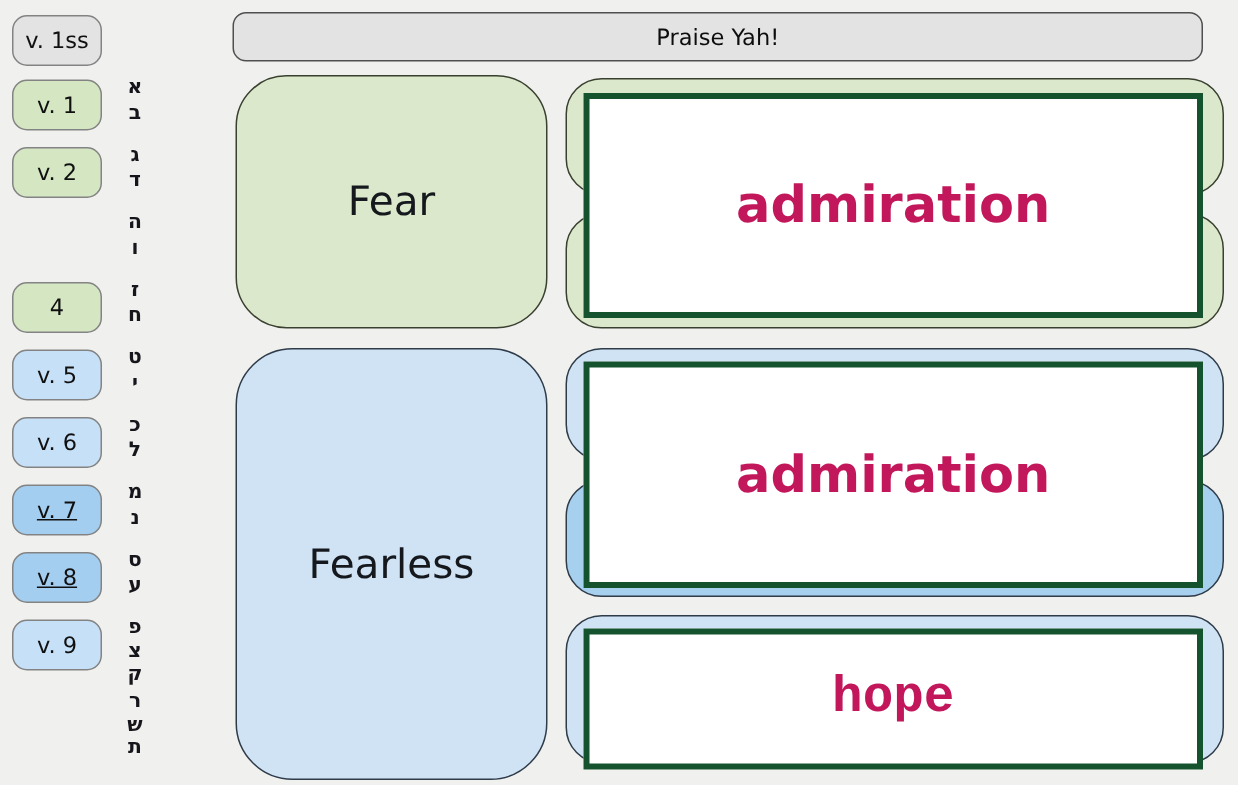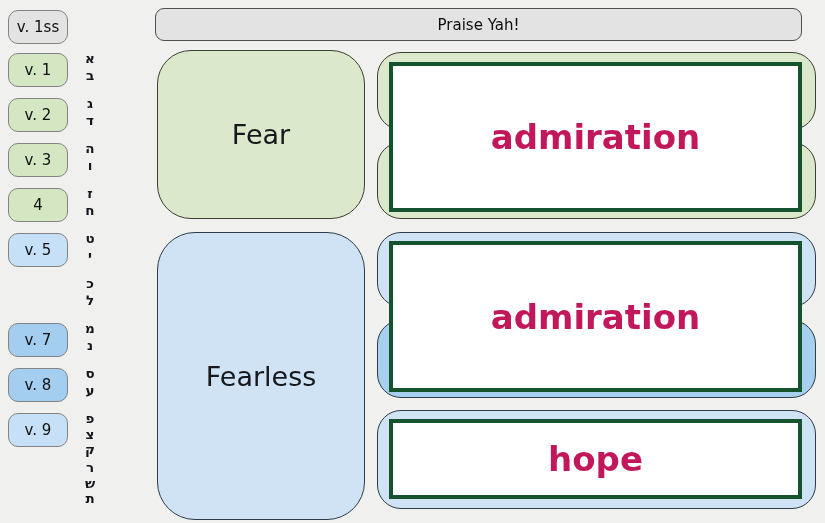--- a/index.html
+++ b/index.html
@@ -18,21 +18,21 @@
     position:absolute;left:8px;width:60px;height:34px;
     border:1.6px solid #838383;border-radius:10px;
     display:flex;align-items:center;justify-content:center;
     font-size:15px;color:#101010;
     font-family:"DejaVu Sans","Liberation Sans",sans-serif;
     padding:4px;cursor:pointer;box-sizing:border-box;
   }
   .vbtn.gray{background:#e3e3e3;}
   .vbtn.green{background:#d5e7c2;}
   .vbtn.blue{background:#c6e0f7;text-align:center;}
-  .vbtn.blue-dark{background:#a4cef0;}
+  .vbtn.blue-dark{background:#a4cef0;text-decoration:underline;}
   .letters{
     position:absolute;left:78px;width:24px;
     text-align:center;font-size:13.5px;line-height:17px;
     font-weight:600;color:#15151c;
   }
   .letters.three{line-height:15.5px;}
   .letters span{display:block;}
   
   .headerbar{
     position:absolute;left:155px;top:8px;width:647px;height:33px;
@@ -72,59 +72,59 @@
   
   .card{
     position:absolute;left:389px;width:413px;
     background:#ffffff;border:4px solid #14532d;box-sizing:border-box;
     display:flex;align-items:center;justify-content:center;
     font-size:34px;font-weight:bold;color:#c2185b;
     z-index:5;cursor:pointer;
   }
   .card.a1{top:62px;height:150px;}
   .card.a2{top:241px;height:151px;}
-  .card.hope{top:419px;height:80px;}
+  .card.hope{top:419px;height:94px;font-family:Liberation Mono, monospace;}
 </style>
 </head>
 <body>
 
 <div class="screen">
 
   <button class="vbtn gray" style="top:10px">v. 1ss</button>
 
   <button class="vbtn green" style="top:53px">v. 1</button>
   <div class="letters" style="top:50px">
     <span>א</span>
     <span>ב</span>
   </div>
 
   <button class="vbtn green" style="top:98px">v. 2</button>
   <div class="letters" style="top:95px">
     <span>ג</span>
     <span>ד</span>
   </div>
 
-  <button class="vbtn green" style="top:143px">v. 3</button>
   <div class="letters" style="top:140px">
     <span>ה</span>
     <span>ו</span>
   </div>
 
   <button class="vbtn green" style="top:188px">4</button>
   <div class="letters" style="top:185px">
     <span>ז</span>
     <span>ח</span>
   </div>
 
   <button class="vbtn blue" style="top:233px">v. 5</button>
   <div class="letters" style="top:230px">
     <span>ט</span>
     <span>י</span>
   </div>
 
+  <button class="vbtn blue" style="top:278px">v. 6</button>
   <div class="letters" style="top:275px">
     <span>כ</span>
     <span>ל</span>
   </div>
 
   <button class="vbtn blue-dark" style="top:323px">v. 7</button>
   <div class="letters" style="top:320px">
     <span>מ</span>
     <span>נ</span>
   </div>

